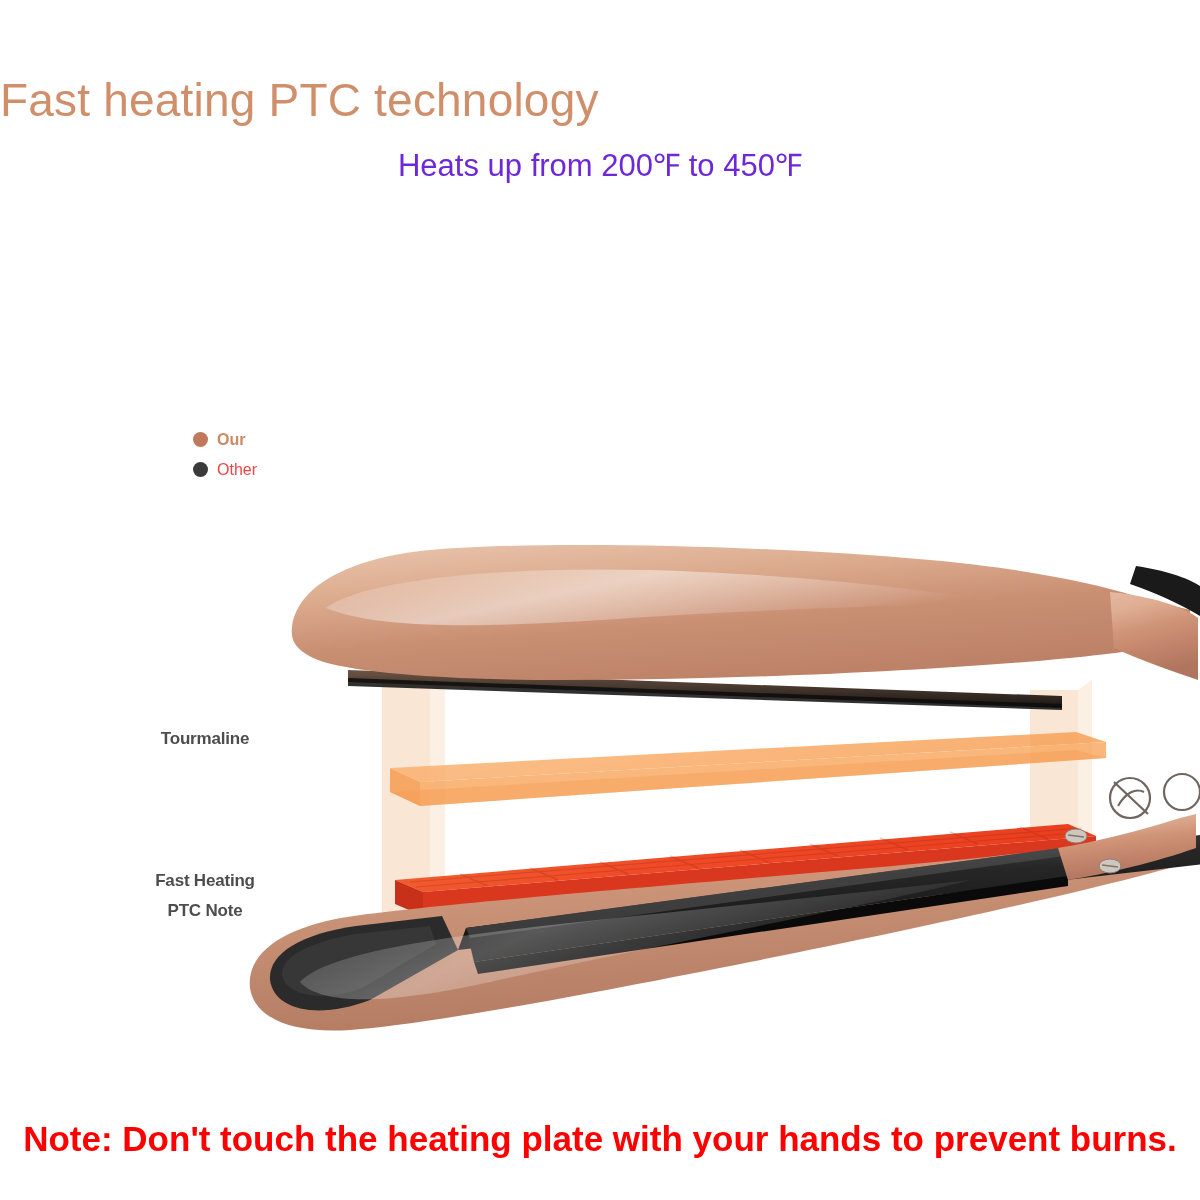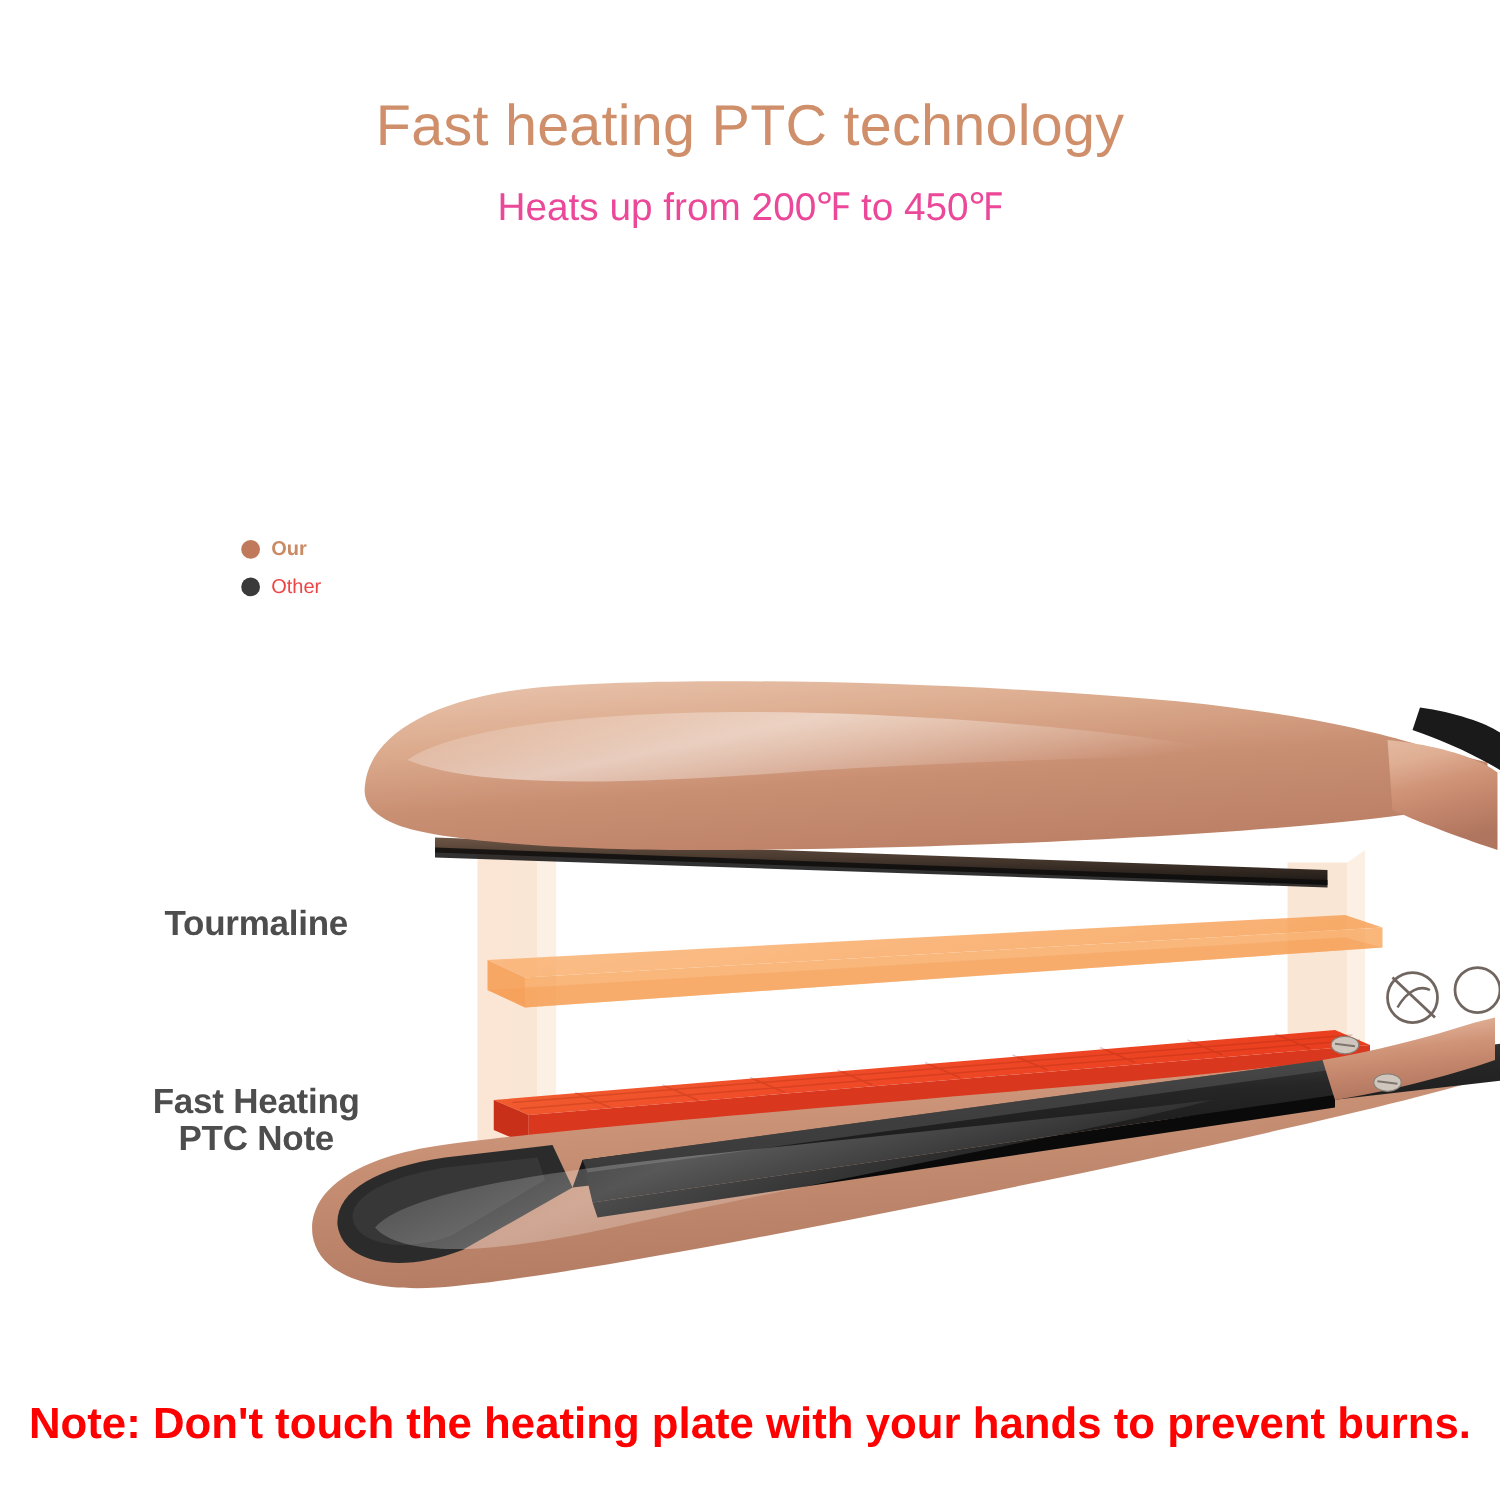--- a/index.html
+++ b/index.html
@@ -8,32 +8,32 @@
     background:#ffffff;
     font-family:"Liberation Sans", sans-serif;
     overflow:hidden;
     position:relative;
   }
   #stage{position:absolute;inset:0;width:1200px;height:1200px;}
 
   
   .title{
     position:absolute;left:0;top:72px;width:1200px;
-    text-align:center;
+    text-align:left;
     font-size:46px;line-height:56px;
     font-weight:400;
     color:#d08f6b;
     letter-spacing:0.2px;
   }
   .subtitle{
     position:absolute;left:0;top:146px;width:1200px;
     text-align:center;
     font-size:31px;line-height:40px;
     font-weight:400;
-    color:#ec4899;
+    color:#6d28d9;
   }
 
   
   .chart-wrap{position:absolute;left:170px;top:228px;width:890px;height:285px;}
   .chart-svg{display:block;}
   .axis-label{
     font-family:"Liberation Sans", sans-serif;
     font-size:20px;fill:#4a4a4a;
   }
 
@@ -46,21 +46,21 @@
   }
   .legend-text{font-size:16px;line-height:19px;font-weight:700;}
   .legend-row.our .legend-text{color:#c98a64;}
   .legend-row.other .legend-text{color:#ef4444;font-weight:400;}
 
   
   .callout{
     position:absolute;
     text-align:center;
     color:#4d4d4d;
-    font-size:28px;
+    font-size:17px;
     line-height:30px;
     font-weight:700;
     letter-spacing:-0.2px;
   }
   .callout .l2{display:block;}
   #callout-coating{left:60px;top:724px;width:290px;}
   #callout-core{left:60px;top:866px;width:290px;}
 
   
   .product{position:absolute;left:230px;top:530px;width:970px;height:560px;}

